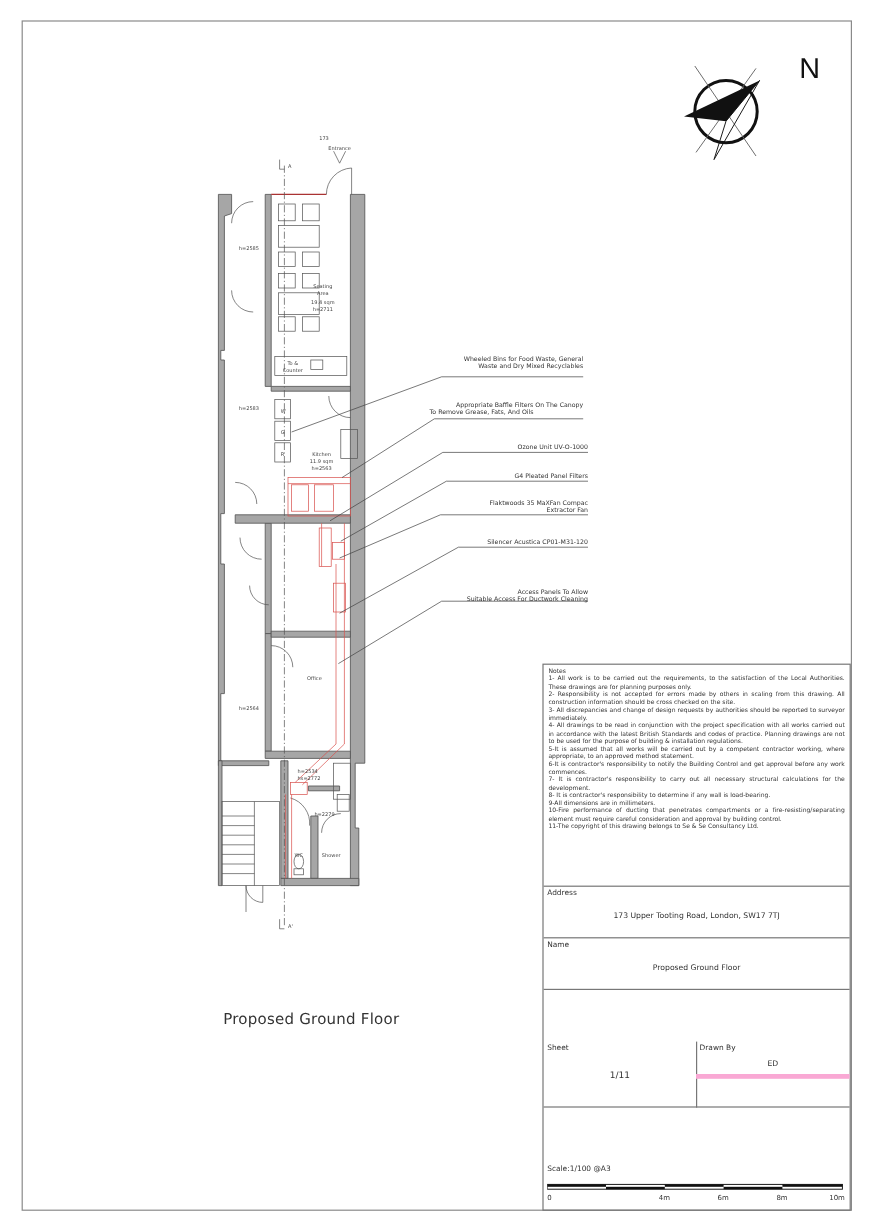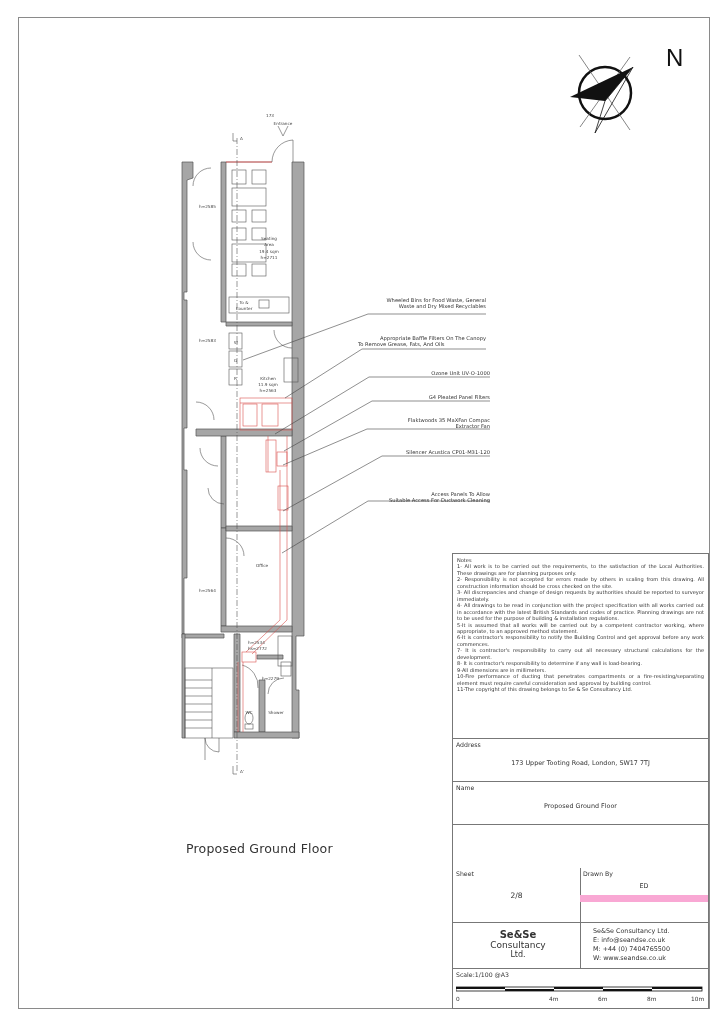--- a/index.html
+++ b/index.html
@@ -232,39 +232,25 @@
   <div class="cell" style="left:0; top:185px; width:255px; height:43px;">
     <div class="cell-label">Address</div>
     <div class="cell-value" style="top:20px;">173 Upper Tooting Road, London, SW17 7TJ</div>
   </div>
   <div class="cell" style="left:0; top:228px; width:255px; height:43px;">
     <div class="cell-label">Name</div>
     <div class="cell-value" style="top:20px;">Proposed Ground Floor</div>
   </div>
   <div class="cell" style="left:0; top:314px; width:255px; height:55px;">
     <div class="cell-label">Sheet</div>
-    <div class="cell-value" style="top:23px; width:127px; font-size:7.5px;">2/8</div>
+    <div class="cell-value" style="top:23px; width:127px; font-size:7.5px;">1/11</div>
     <div class="vsep" style="left:127px; top:0; height:55px;"></div>
-    <div style="position:absolute; left:127px; top:0; width:128px; height:27px; border-bottom:7px solid #f9a8d4;">
+    <div style="position:absolute; left:127px; top:0; width:128px; height:27px; border-bottom:4px solid #f9a8d4;">
       <div class="cell-label">Drawn By</div>
       <div class="cell-value" style="top:14px;">ED</div>
-    </div>
-  </div>
-  <div class="cell" style="left:0; top:369px; width:255px; height:46px;">
-    <div class="logo" style="top:6px;">
-      <div style="font-size:10px; font-weight:bold; line-height:11px;">Se&amp;Se</div>
-      <div style="font-size:9px; line-height:10px;">Consultancy</div>
-      <div style="font-size:8px; line-height:10px;">Ltd.</div>
-    </div>
-    <div class="vsep" style="left:127px; top:0; height:46px;"></div>
-    <div class="contact" style="top:4px;">
-      <div>Se&amp;Se Consultancy Ltd.</div>
-      <div>E: info@seandse.co.uk</div>
-      <div>M: +44 (0) 7404765500</div>
-      <div>W: www.seandse.co.uk</div>
     </div>
   </div>
   <div style="position:absolute; left:0; top:415px; width:255px; height:40px;">
     <div class="cell-label">Scale:1/100 @A3</div>
     <svg style="position:absolute; left:3px; top:16px;" width="250" height="8">
       <rect x="0" y="2" width="246" height="4" fill="#fff" stroke="#111" stroke-width="0.8"></rect>
       <rect x="0" y="2" width="49" height="2" fill="#111"></rect>
       <rect x="49" y="4" width="49" height="2" fill="#111"></rect>
       <rect x="98" y="2" width="49" height="2" fill="#111"></rect>
       <rect x="147" y="4" width="49" height="2" fill="#111"></rect>

